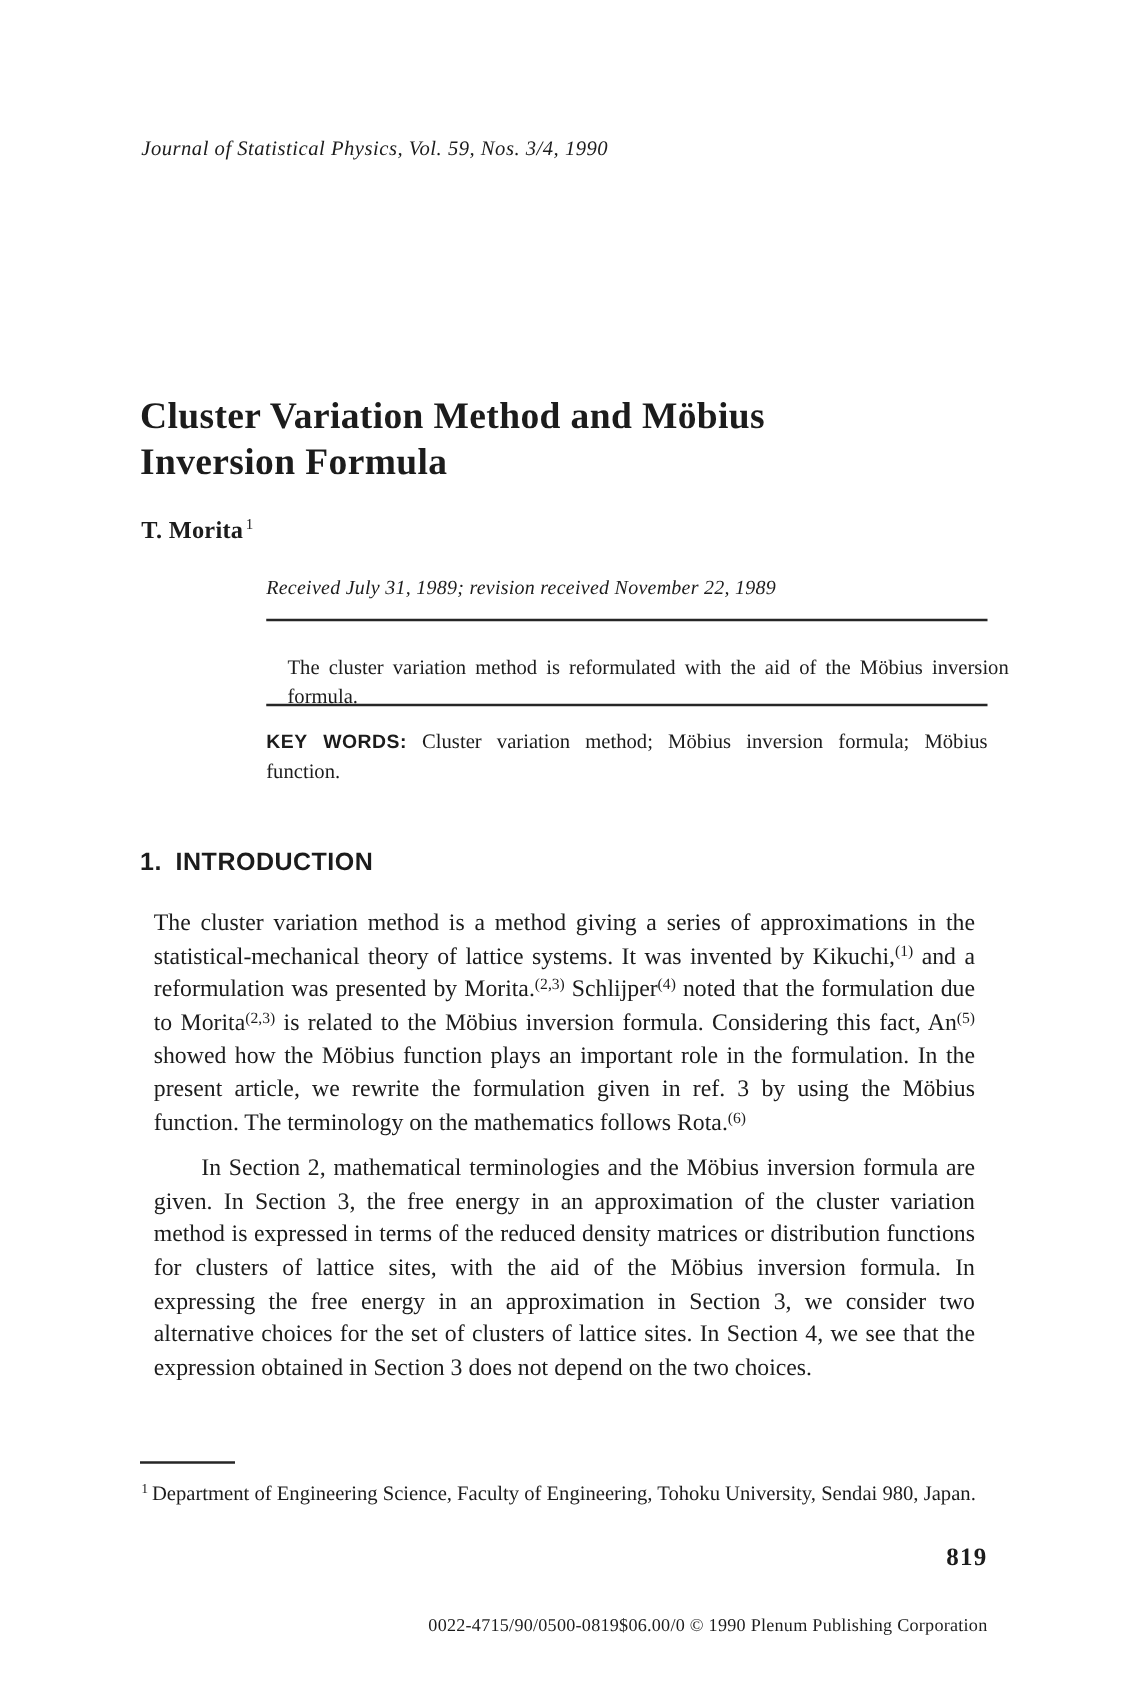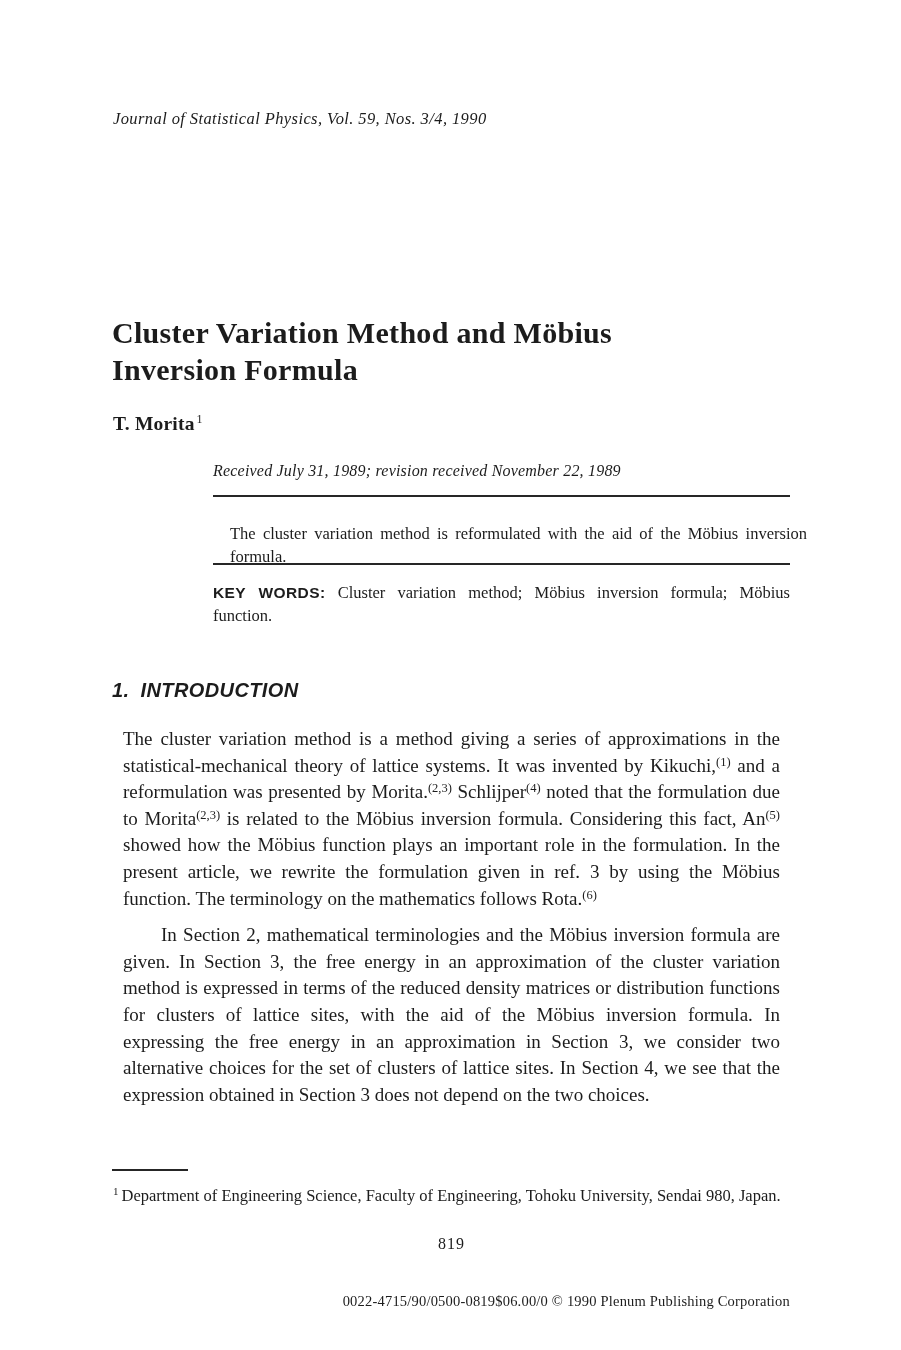--- a/index.html
+++ b/index.html
@@ -99,21 +99,20 @@
   }
   .section-heading {
     position: absolute;
     left: 112px;
     top: 679px;
     margin: 0;
     font-family: "Liberation Sans", sans-serif;
     font-weight: bold;
     font-size: 20px;
     letter-spacing: 0.4px;
-    font-style: italic;
   }
   .section-heading .sec-num { margin-right: 11px; }
   .body-text {
     position: absolute;
     left: 113px;
     top: 716px;
     width: 677px;
     font-size: 19px;
     line-height: 26.6px;
     text-align: justify;
@@ -148,23 +147,23 @@
   .footnote sup {
     font-size: 11px;
     vertical-align: 6px;
     margin-right: 3px;
   }
   .page-number {
     position: absolute;
     left: 113px;
     top: 1235px;
     width: 677px;
-    text-align: center;
-    font-weight: normal;
-    font-size: 16px;
+    text-align: right;
+    font-weight: bold;
+    font-size: 20px;
     letter-spacing: 1px;
   }
   .copyright {
     position: absolute;
     left: 113px;
     top: 1269px;
     width: 677px;
     text-align: right;
     font-size: 14.5px;
     letter-spacing: 0.2px;

